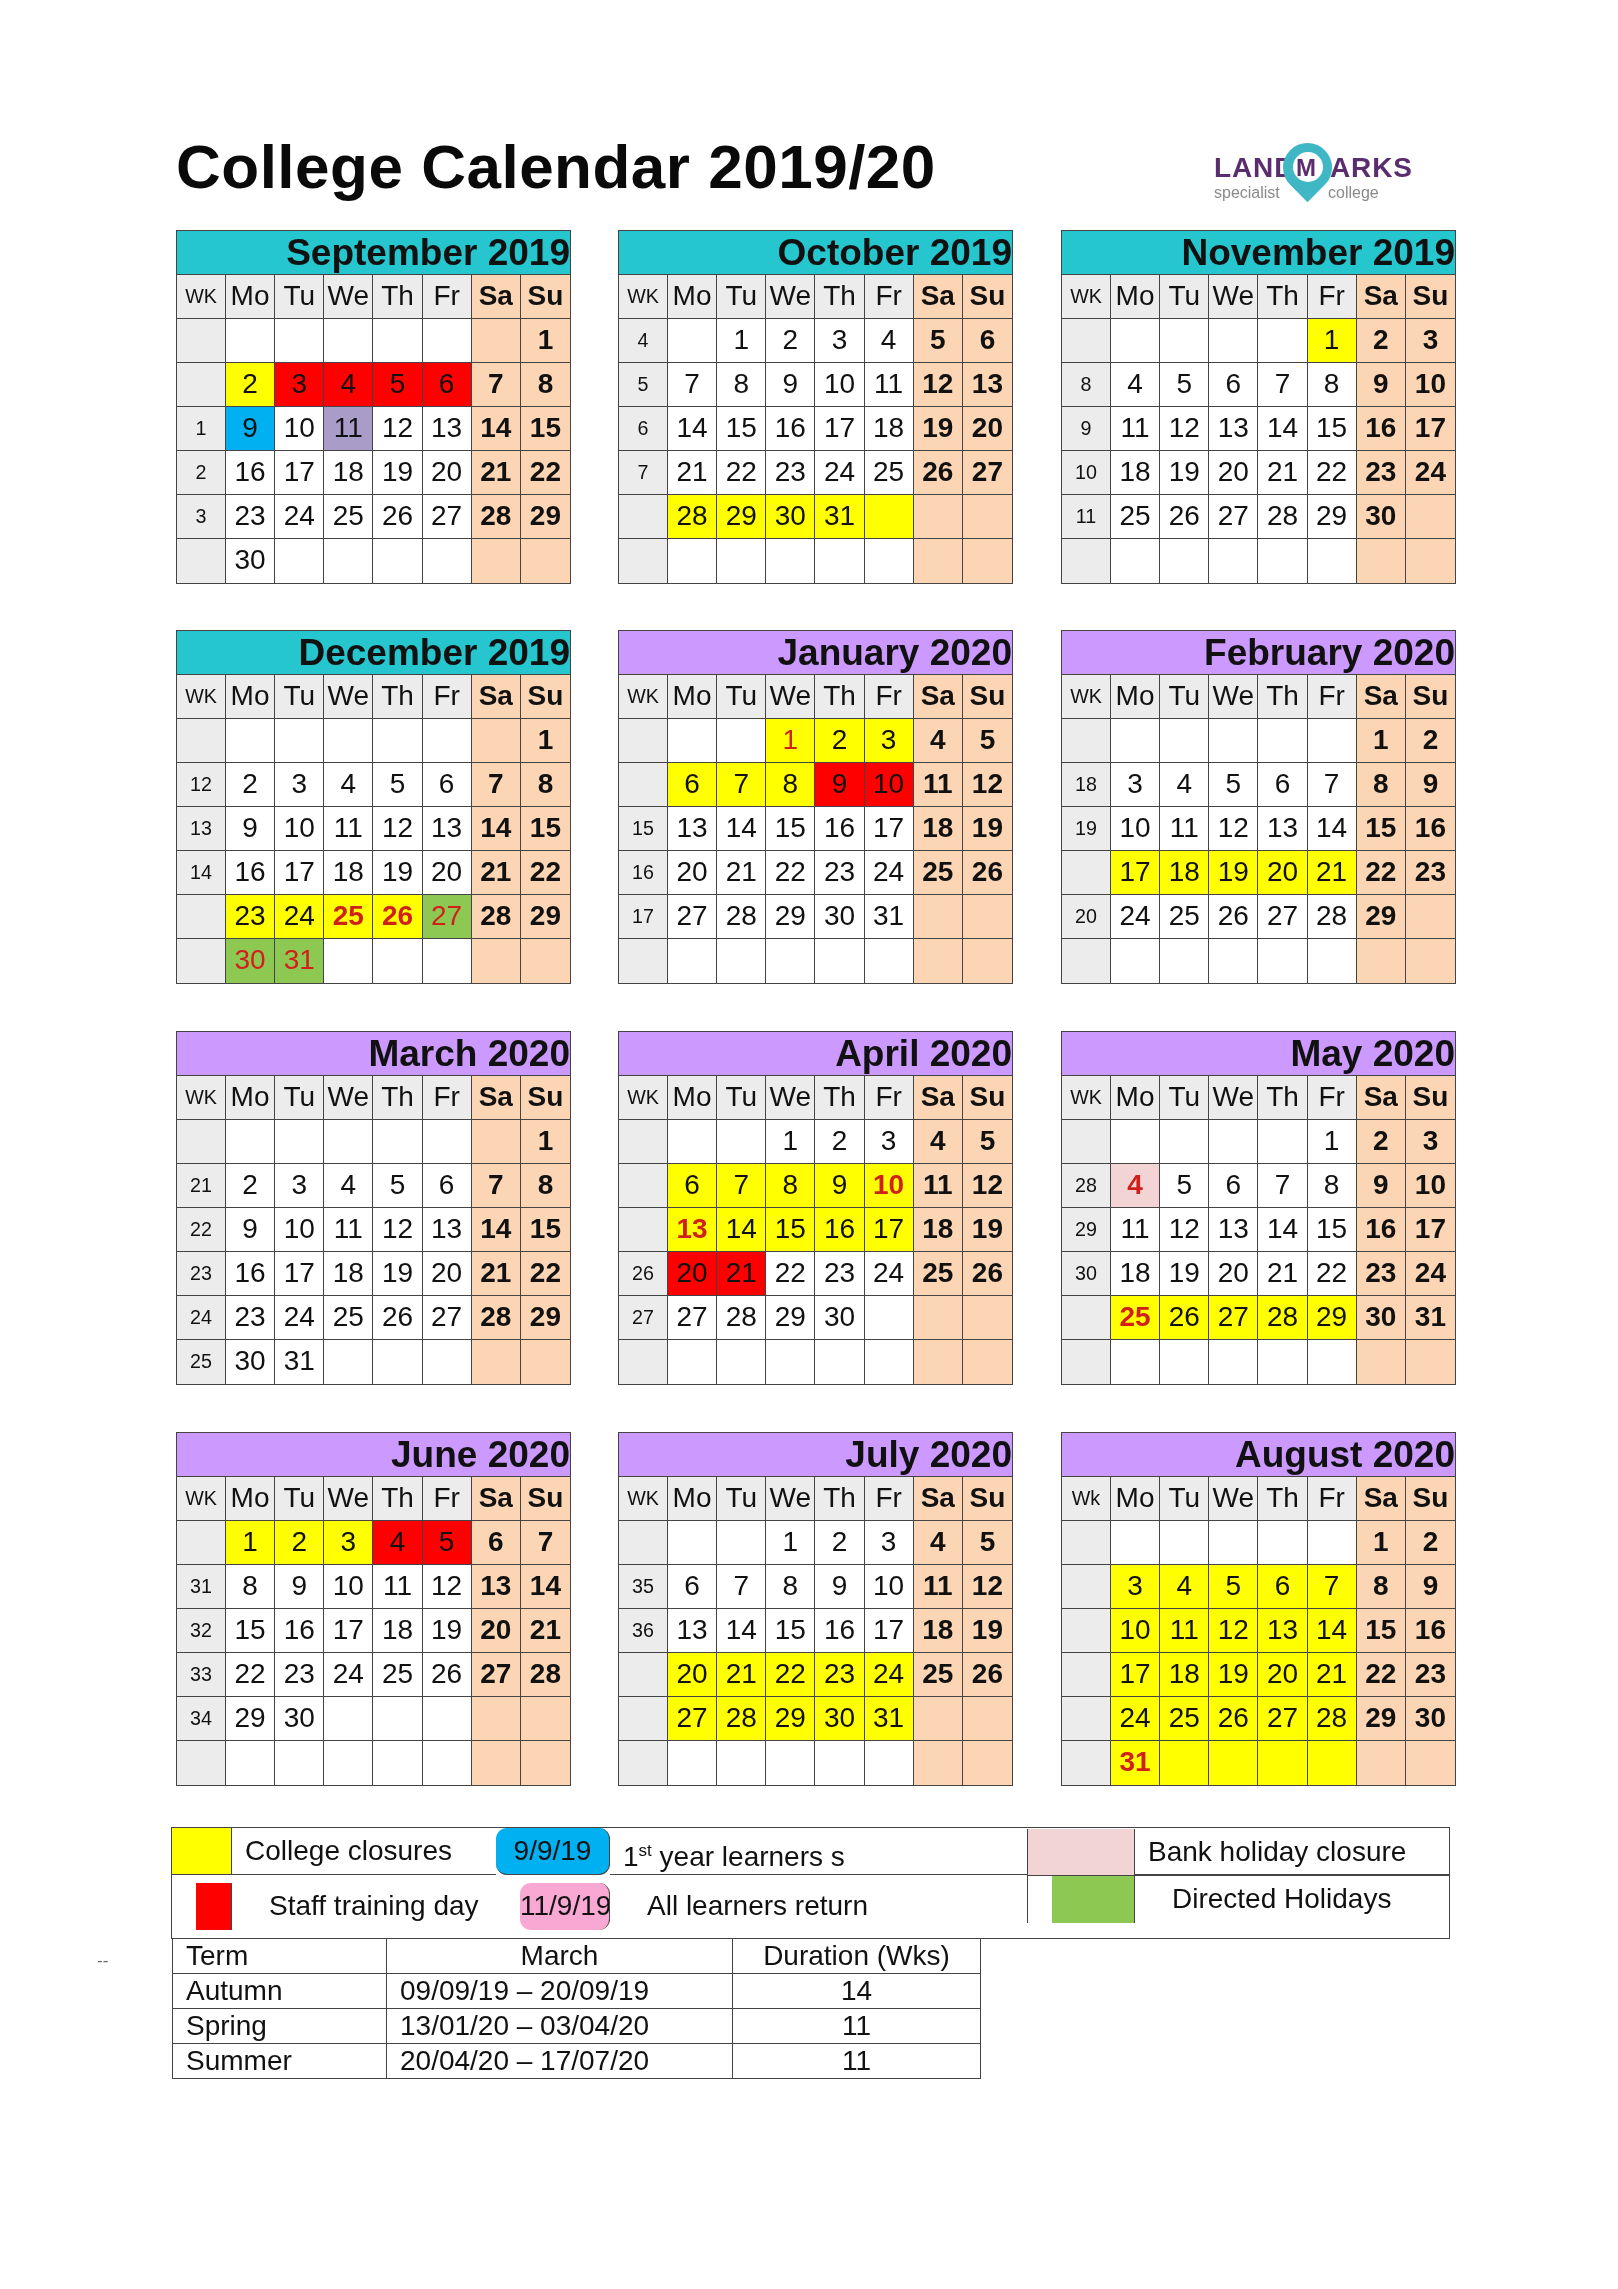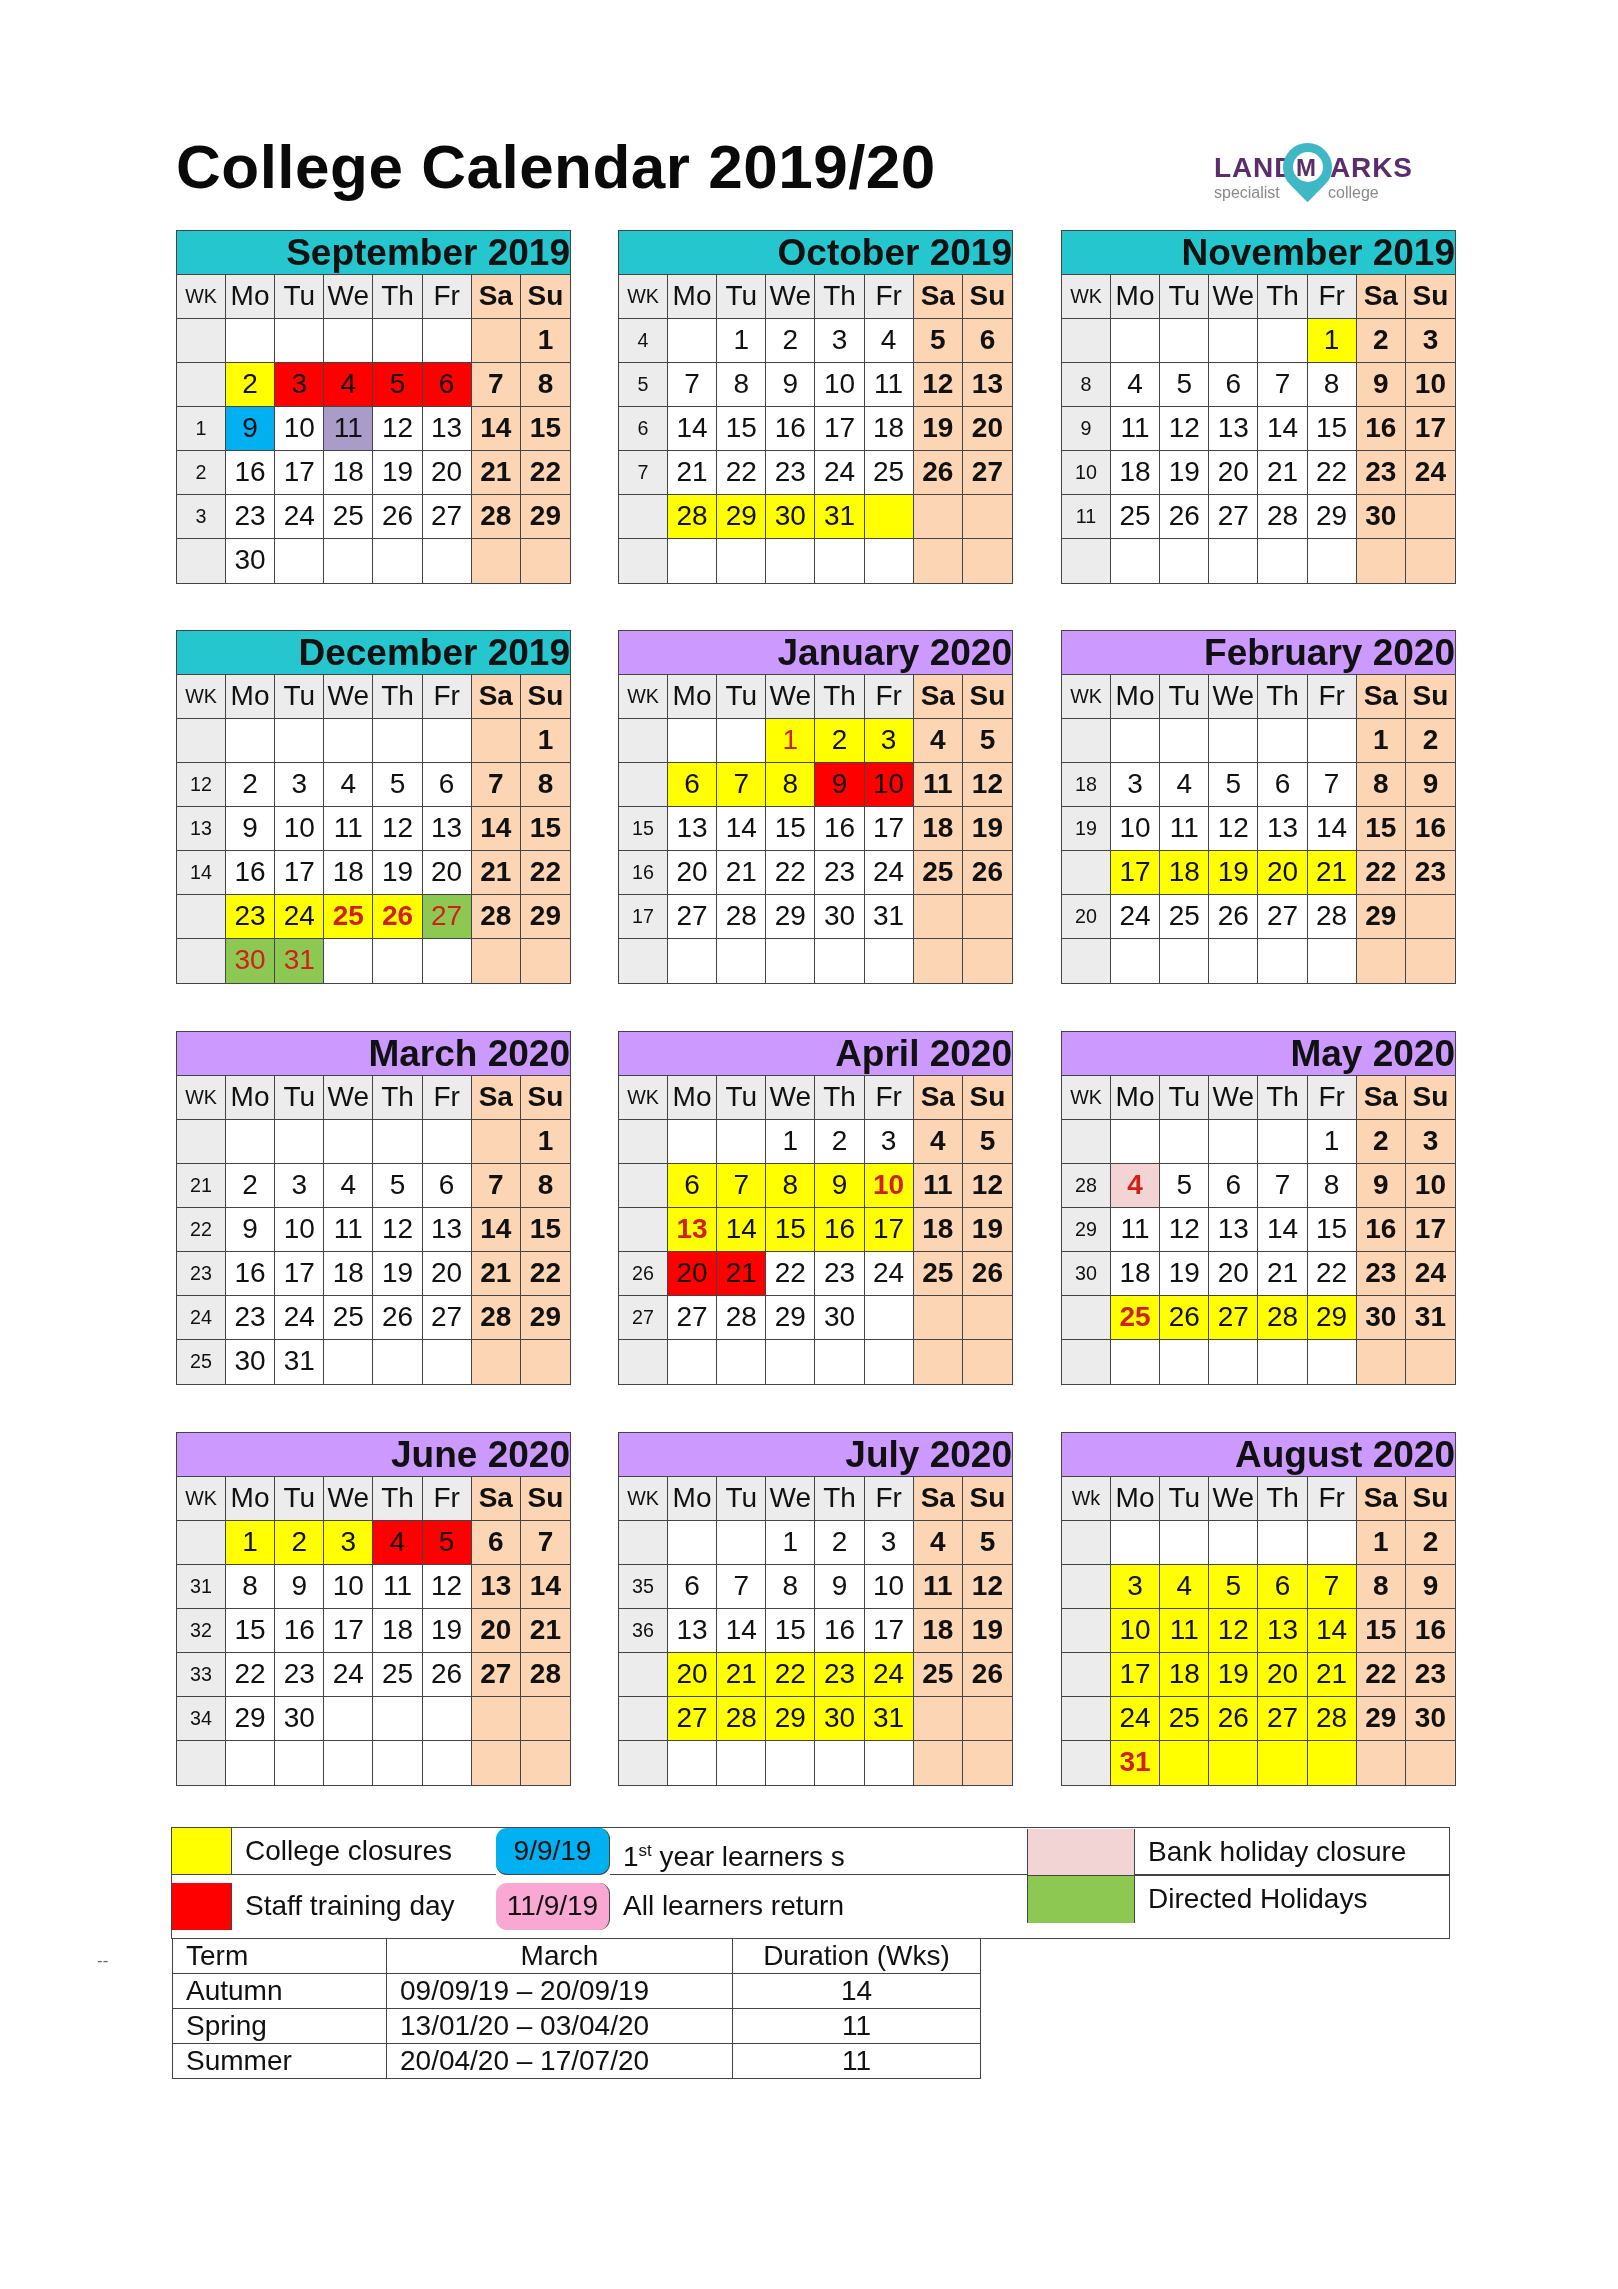--- a/index.html
+++ b/index.html
@@ -28,21 +28,21 @@
   .cell.red { background:#ff0000; }
   .cell.blue { background:#00b0f0; }
   .cell.lilac { background:#a99cc9; }
   .cell.green { background:#8dc853; }
   .cell.pink { background:#f2d4d4; }
   .cell.redtxt { color:#d0201a; }
   .cell.boldtxt { font-weight:bold; }
 
   .legend { position:absolute; left:171px; top:1827px; width:1279px; height:112px; border:1.9px solid #444; box-sizing:border-box; display:grid; grid-template-columns:60px 264px 114px 377px 1.9px 1fr; }
   .lg { height:47px; border-bottom:1.9px solid #444; box-sizing:border-box; font-size:28px; line-height:45px; padding-left:13px; white-space:nowrap; overflow:hidden; }
-  .lg.nb { border-bottom:none; }
+  .lg.nb { border-bottom:none;margin-left:24px; }
   .sw { border-right:1.9px solid #444; }
   .lg.date { text-align:center; padding-left:0; border-right:1.9px solid #444;border-radius:11px; }
 
   .legend2 { position:absolute; left:1027px; top:1829px; width:422px; height:94px; display:grid; grid-template-columns:107px 1fr; border-left:1.9px solid #444; }
   .terms { position:absolute; left:172px; top:1938px; width:809px; border:1.9px solid #444; border-collapse:collapse; }
   .terms td { border:1.9px solid #444; font-size:28px; height:34px; padding:0 13px; line-height:34px; }
   .terms td.c { text-align:center; }
   .dash { position:absolute; left:97px; top:1951px; font-size:17px; color:#666; }
 </style>
 </head>

